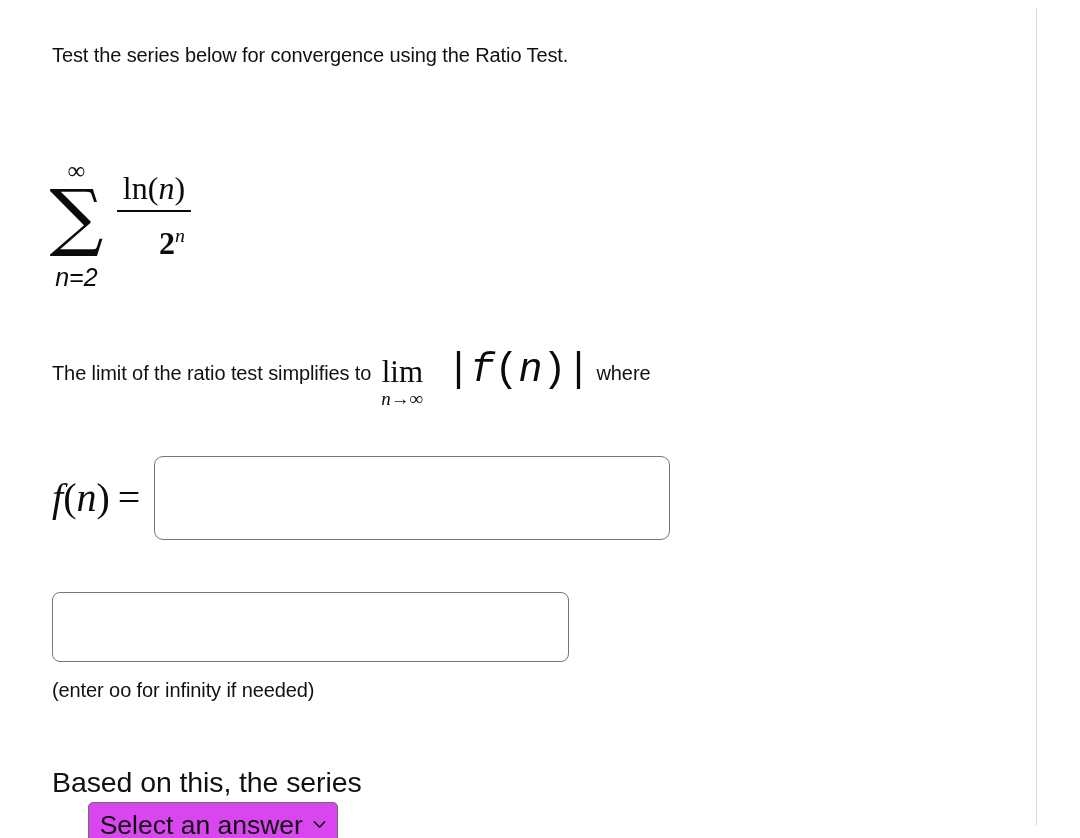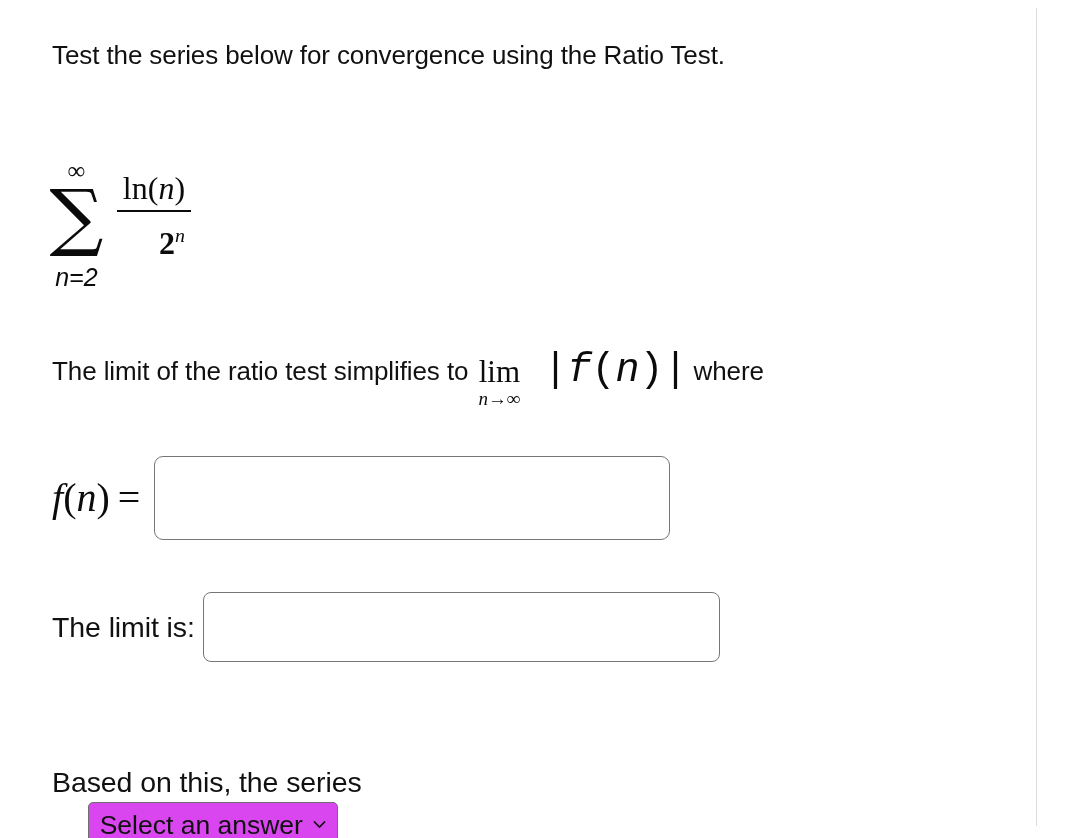--- a/index.html
+++ b/index.html
@@ -30,21 +30,21 @@
     position: absolute;
     left: 1036px;
     top: 8px;
     width: 1px;
     height: 818px;
     background: #dcdcdc;
   }
 
   
   .prompt {
-    font-size: 26px;
+    font-size: 20px;
     line-height: 44px;
     font-weight: 400;
     color: #111111;
     letter-spacing: -0.1px;
   }
 
   #q-heading {
     position: absolute;
     left: 52px;
     top: 33px;
@@ -304,24 +304,24 @@
 
     <span class="prompt">where</span>
   </div>
 
   <div id="fn-row">
     <span id="fn-label" class="math"><span class="mi">f</span><span class="mup">(</span><span class="mi">n</span><span class="mup">)</span><span class="eq-sign">=</span></span>
     <input id="fn-input" class="answer-box" type="text" placeholder="" style="">
   </div>
 
   <div id="limit-row">
-    <span id="limit-label" class="prompt">The limit is:</span>
     <input id="limit-input" class="answer-box" type="text" placeholder="" style="">
   </div>
 
+  <div id="hint-line" class="prompt">(enter oo for infinity if needed)</div>
 
   <div id="based-row">
     <span id="based-label" class="prompt">Based on this, the series</span>
     <span class="select-wrap">
       <span id="select-answer-label">Select an answer</span>
       <span class="chev">
         <svg viewBox="0 0 16 16" width="15" height="15" aria-hidden="true">
           <path d="M2.5 5.2 L8 10.8 L13.5 5.2" fill="none" stroke="#111111" stroke-width="1.6" stroke-linecap="round" stroke-linejoin="round"></path>
         </svg>
       </span>

